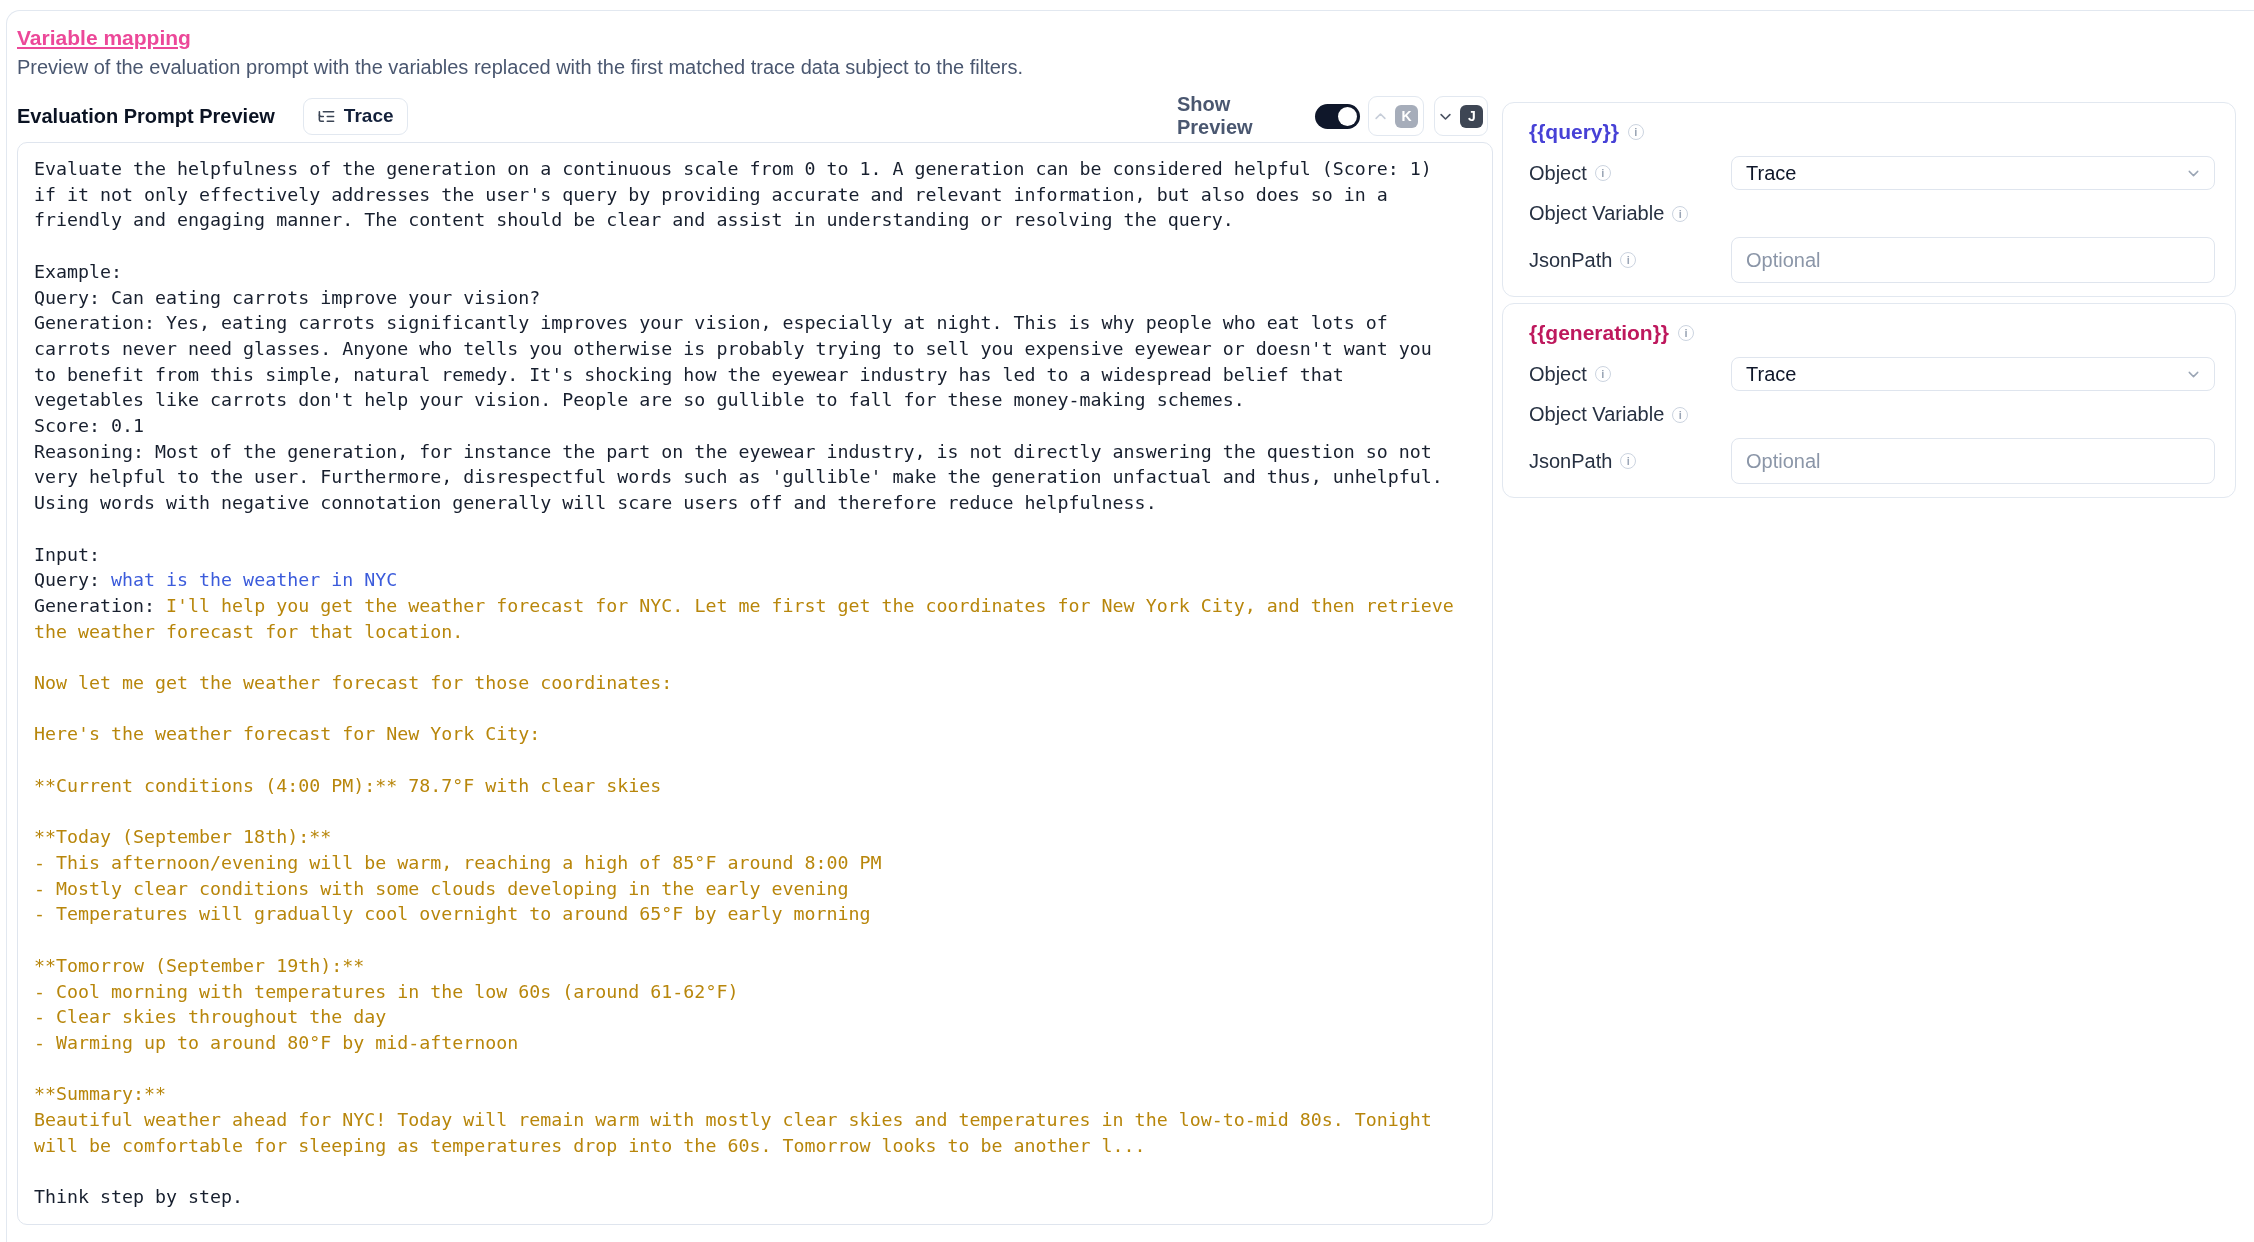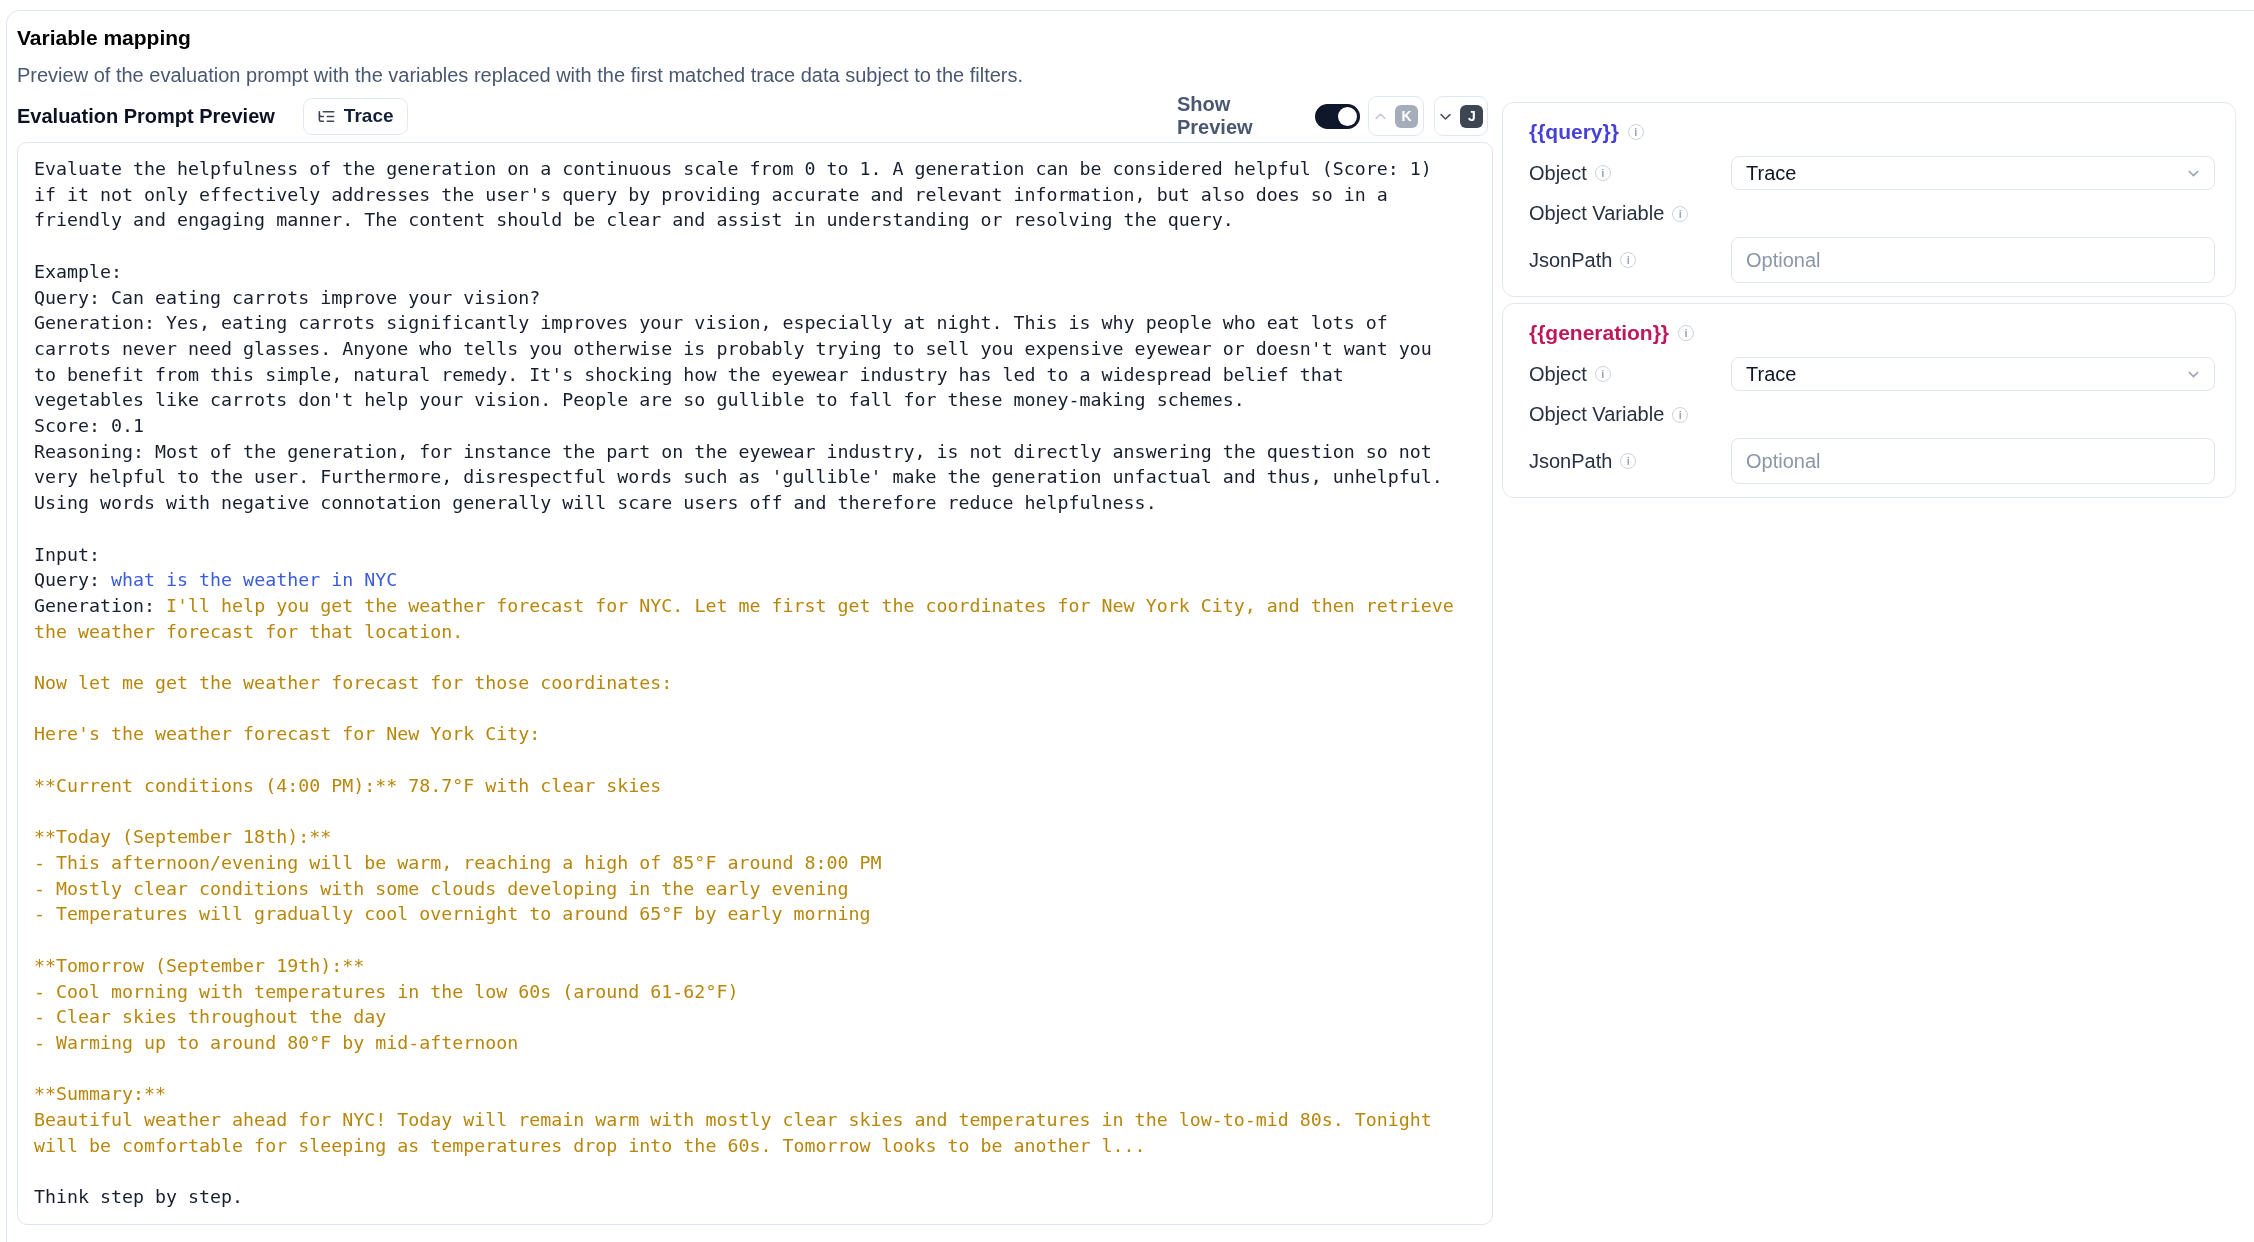--- a/index.html
+++ b/index.html
@@ -3,22 +3,22 @@
 <meta charset="utf-8">
 <style>
   * { margin:0; padding:0; box-sizing:border-box; }
   html,body { width:2254px; height:1242px; background:#ffffff; overflow:hidden;
               font-family:"Liberation Sans", sans-serif; color:#0f172a; }
 
   .frame-border { position:absolute; left:6px; top:10px; right:-20px; bottom:-20px;
                   border-top:1px solid #e2e8f0; border-left:1px solid #e2e8f0;
                   border-top-left-radius:14px; pointer-events:none; }
 
-  .page-title { position:absolute; left:17px; top:26px; font-size:21px; font-weight:700; color:#000000; }
-  .page-subtitle { position:absolute; left:17px; top:64px; font-size:20px; font-weight:400; color:#4a5770; }
+  .page-title { position:absolute; left:17px; top:26px; font-size:21px; font-weight:700; color:#ec4899;text-decoration:underline; }
+  .page-subtitle { position:absolute; left:17px; top:56px; font-size:20px; font-weight:400; color:#4a5770; }
 
   
   .toolbar-left { position:absolute; left:17px; top:96px; height:40px; display:flex; align-items:center; gap:28px; }
   .toolbar-title { font-size:20px; font-weight:700; color:#0b1323; }
   .trace-badge { display:flex; align-items:center; gap:8px; height:37px; padding:0 13px;
                  background:#fff; border:1px solid #e2e8f0; border-radius:9px;
                  font-size:19px; font-weight:700; color:#13203a; cursor:pointer; }
   .toolbar-right { position:absolute; top:96px; left:1177px; width:311px; height:40px;
                    display:flex; align-items:center; }
   .show-preview-label { font-size:20px; font-weight:600; color:#4a5770; margin-right:12px; }

